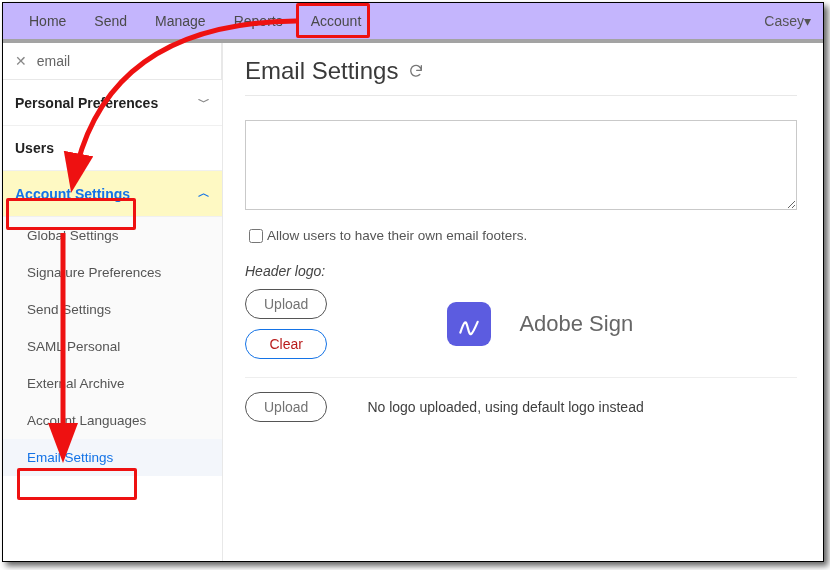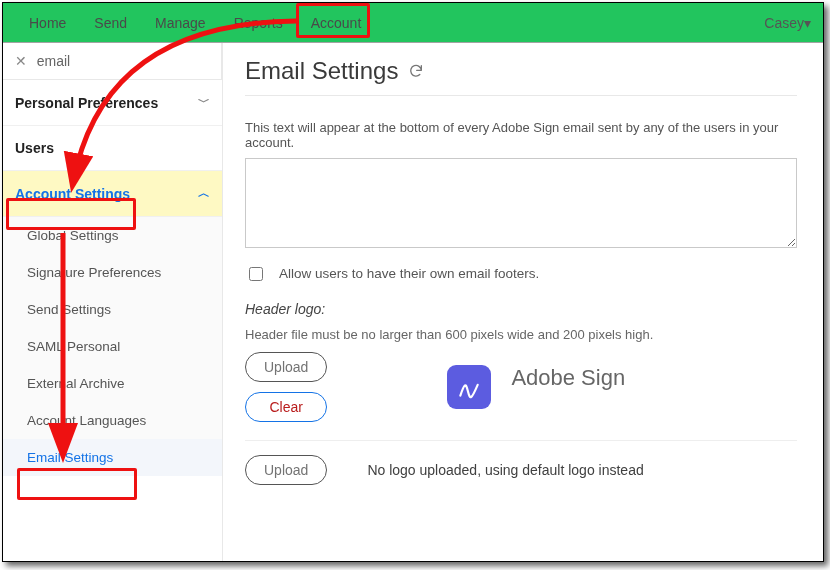--- a/index.html
+++ b/index.html
@@ -16,22 +16,22 @@
     box-shadow: 4px 4px 6px rgba(0,0,0,0.6);
     width: 822px;
     height: 560px;
     margin: 2px;
     position: relative;
     background: #fff;
     overflow: hidden;
   }
   .topnav {
     height: 40px;
-    background: #22c55e;
-    border-bottom: 1px solid #a3a3a3;
+    background: #c4b5fd;
+    border-bottom: 4px solid #a3a3a3;
     display: flex;
     align-items: center;
     padding: 0 12px;
     font-size: 14px;
     color: #4a4a4a;
   }
   .topnav .tab { padding: 10px 14px; cursor: pointer; }
   .topnav .spacer { flex: 1; }
   .topnav .user { display: flex; align-items: center; color: #555; cursor: pointer; }
   .content { display: flex; height: calc(100% - 40px); }
@@ -98,38 +98,38 @@
   .desc { font-size: 13px; color: #555; margin-bottom: 8px; }
   textarea.footer-text {
     width: 100%;
     height: 90px;
     border: 1px solid #c9c9c9;
     resize: both;
     font-family: inherit;
     font-size: 13px;
     padding: 6px;
   }
-  .check-row { display: flex; align-items: center; gap: 16px; margin: 14px 0 20px 4px; font-size: 13.5px; color:#555;}
+  .check-row { display: flex; align-items: center; gap: 4px; margin: 14px 0 20px 4px; font-size: 13.5px; color:#555;}
   .check-row input { width: 14px; height: 14px; }
   .section-label { font-size: 14px; color: #444; margin: 8px 0 10px; font-style: italic; }
   .hint { font-size: 13px; color: #666; margin-bottom: 10px; }
   .btn {
     border: 1.5px solid #555;
     border-radius: 18px;
     padding: 6px 18px;
     background: #fff;
     font-size: 14px;
     color: #737373;
     cursor: pointer;
     display: inline-block;
   }
   .btn.blue { border-color: #1473e6; color: #b91c1c; }
   .logo-row { display: flex; align-items: center; gap: 20px; margin: 8px 0 18px; }
   .logo-stack { display:flex; flex-direction:column; gap:10px;}
-  .adobe-logo { display: flex; align-items: flex-start; gap: 20px; margin-left: 100px;}
+  .adobe-logo { display: flex; align-items: center; gap: 28px; margin-left: 100px;}
   .adobe-badge {
     width: 44px; height: 44px; background:#5c5ce0; border-radius:9px;
     display:flex; align-items:center; justify-content:center; color:#fff;
   }
   .adobe-name { font-size: 22px; color:#666; font-weight: 300;}
   .divider { border-top:1px solid #eee; margin: 4px 0 14px; }
   .footer-logo-row { display:flex; align-items:center; gap: 40px; }
   .footer-msg { font-size: 14px; color:#404040; }
 
   .hl { position:absolute; border:3px solid #e11; border-radius:2px; pointer-events:none; z-index:50;}
@@ -188,30 +188,28 @@
     <div class="main">
       <h1>
         <span>Email Settings</span>
         <span class="refresh-icon">
           <svg viewBox="0 0 24 24">
               <path d="M20 11a8 8 0 1 0-2.3 6.3M20 4v7h-7" stroke-width="2" stroke-linecap="round" stroke-linejoin="round"></path>
             </svg>
         </span>
       </h1>
 
-      <div class="desc">This text will appear at the bottom of every Adobe Sign email sent by any of the users in your account.</div>
       <textarea class="footer-text" value="" style=""></textarea>
 
       <div class="check-row">
         <input type="checkbox" style="">
         <span>Allow users to have their own email footers.</span>
       </div>
 
       <div class="section-label">Header logo:</div>
-      <div class="hint">Header file must be no larger than 600 pixels wide and 200 pixels high.</div>
 
       <div class="logo-row">
         <div class="logo-stack">
           <button class="btn">Upload</button>
           <button class="btn blue">Clear</button>
         </div>
         <div class="adobe-logo">
           <div class="adobe-badge">
             <svg width="26" height="26" viewBox="0 0 24 24" fill="none" stroke="#fff" stroke-width="2">
                 <path d="M4 20c4-12 5-12 7-4 2 8 3 8 9-6" stroke-linecap="round" stroke-linejoin="round"></path>

